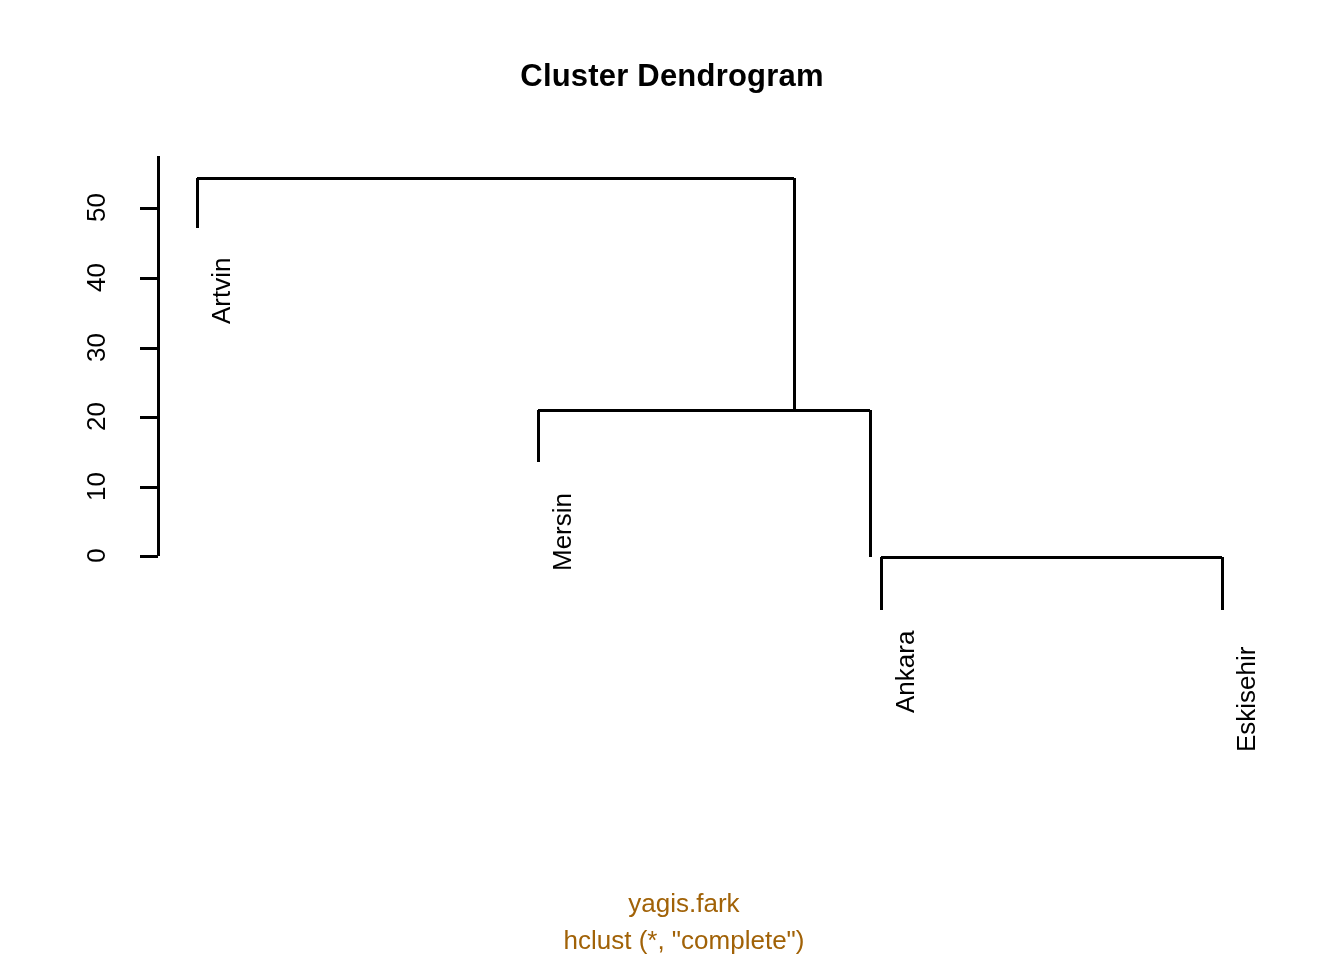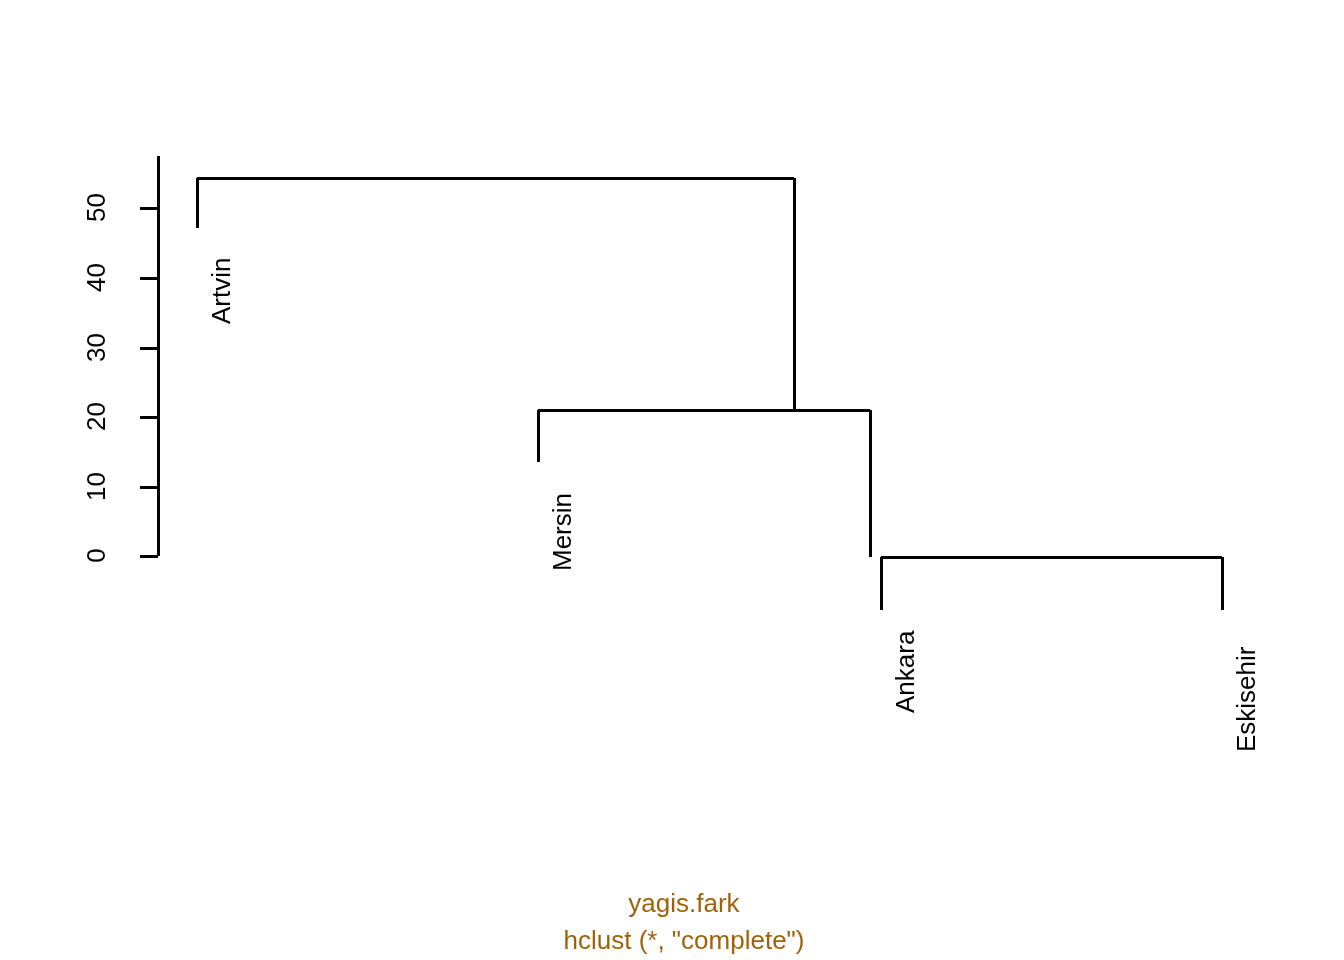--- a/index.html
+++ b/index.html
@@ -71,20 +71,21 @@
     position: absolute;
     left: 0;
     top: 0;
   }
 </style>
 </head>
 <body>
 
 <div id="plot-root">
 
+  <div class="plot-title">Cluster Dendrogram</div>
 
   <div class="y-axis-title">
     <span>Height</span>
   </div>
 
   <svg class="svg-layer" width="1344" height="960">
 
     <g stroke="#000000" stroke-width="3" fill="none" shape-rendering="crispEdges">
       <line x1="158" y1="156" x2="158" y2="556"></line>
       <line x1="140" y1="556" x2="158" y2="556"></line>

